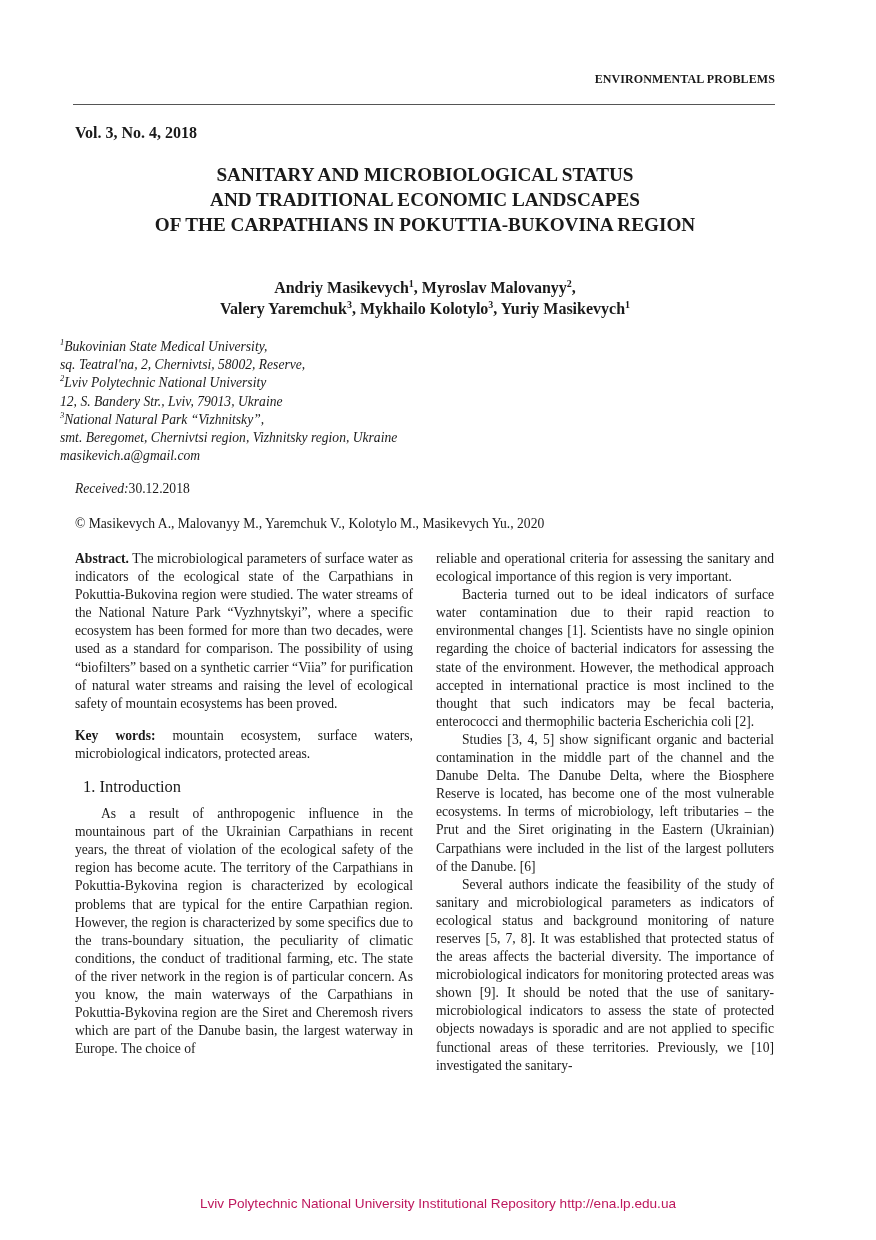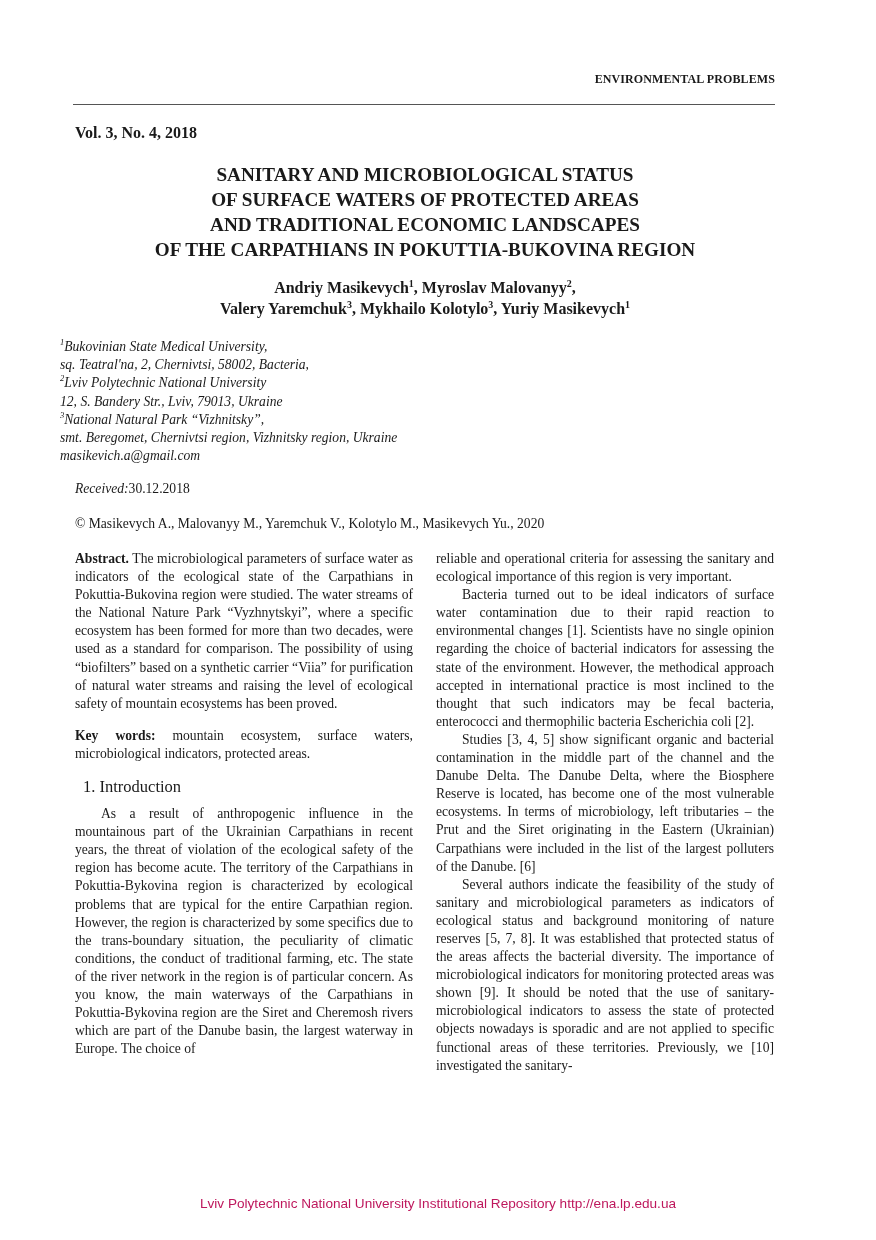--- a/index.html
+++ b/index.html
@@ -28,37 +28,36 @@
   </style>
 </head>
 <body>
 
 <div class="running-head">ENVIRONMENTAL PROBLEMS</div>
 <div class="head-rule"></div>
 <div class="volume">Vol. 3, No. 4, 2018</div>
 
 <div class="title">
   <div>SANITARY AND MICROBIOLOGICAL STATUS</div>
-  <div>OF SURFACE WATERS OF PROTECTED AREAS</div>
   <div>AND TRADITIONAL ECONOMIC LANDSCAPES</div>
   <div>OF THE CARPATHIANS IN POKUTTIA-BUKOVINA REGION</div>
 </div>
 
 <div class="authors">
   <div>
     <span>Andriy Masikevych</span><sup>1</sup><span>, </span><span>Myroslav Malovanyy</span><sup>2</sup><span>,</span>
   </div>
   <div>
     <span>Valery Yaremchuk</span><sup>3</sup><span>, </span><span>Mykhailo Kolotylo</span><sup>3</sup><span>, </span><span>Yuriy Masikevych</span><sup>1</sup>
   </div>
 </div>
 
 <div class="affil">
   <div><sup>1</sup><span>Bukovinian State Medical University,</span></div>
-  <div>sq. Teatral'na, 2, Chernivtsi, 58002, Bacteria,</div>
+  <div>sq. Teatral'na, 2, Chernivtsi, 58002, Reserve,</div>
   <div><sup>2</sup><span>Lviv Polytechnic National University</span></div>
   <div>12, S. Bandery Str., Lviv, 79013, Ukraine</div>
   <div><sup>3</sup><span>National Natural Park “Vizhnitsky”,</span></div>
   <div>smt. Beregomet, Chernivtsi region, Vizhnitsky region, Ukraine</div>
   <div>masikevich.a@gmail.com</div>
 </div>
 
 <div class="received">
   <span class="lbl">Received:</span><span>30.12.2018</span>
 </div>

